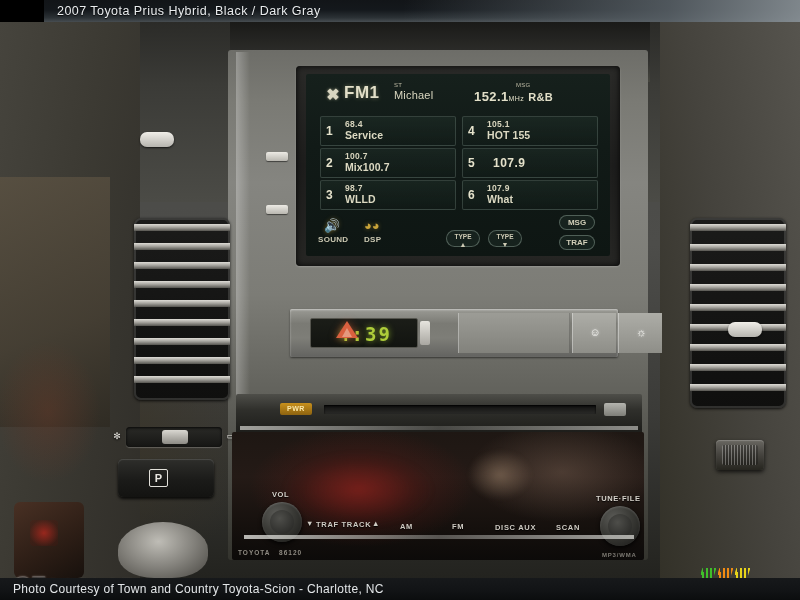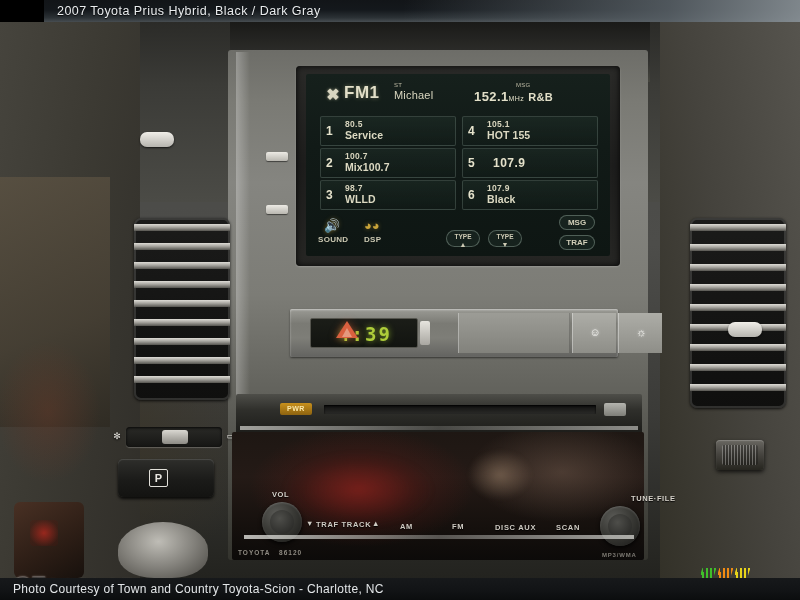--- a/index.html
+++ b/index.html
@@ -514,21 +514,21 @@
         <div class="scr-station-name">Michael</div>
         <div class="scr-msg-tag">MSG</div>
         <div class="scr-freq">
           <span>152.1</span><span class="unit">MHz</span><span class="genre">R&amp;B</span>
         </div>
       </div>
 
       <div class="presets">
         <div class="preset">
           <span class="pnum">1</span>
-          <span class="pfreq">80.5</span>
+          <span class="pfreq">68.4</span>
           <span class="pname">Service</span>
         </div>
         <div class="preset">
           <span class="pnum">4</span>
           <span class="pfreq">105.1</span>
           <span class="pname">HOT 155</span>
         </div>
         <div class="preset">
           <span class="pnum">2</span>
           <span class="pfreq">100.7</span>
@@ -539,21 +539,21 @@
           <span class="pbig">107.9</span>
         </div>
         <div class="preset">
           <span class="pnum">3</span>
           <span class="pfreq">98.7</span>
           <span class="pname">WLLD</span>
         </div>
         <div class="preset">
           <span class="pnum">6</span>
           <span class="pfreq">107.9</span>
-          <span class="pname">Black</span>
+          <span class="pname">What</span>
         </div>
       </div>
 
       <div class="scr-bottom">
         <div class="sb-icon" style="left:18px; top:2px;">🔊</div>
         <div class="sb-lab" style="left:12px; top:19px;">SOUND</div>
         <div class="sb-icon" style="left:58px; top:2px;">◕◕</div>
         <div class="sb-lab" style="left:58px; top:19px;">DSP</div>
 
         <div class="sb-pill" style="left:140px; top:14px;">
@@ -595,21 +595,21 @@
     </div>
     <div class="cd-highlight"></div>
 
     <div class="faceplate"></div>
     <div class="fp-reflect-red"></div>
     <div class="fp-reflect-hand"></div>
 
     <div class="fp-label" style="left:272px; top:468px;">VOL</div>
     <div class="knob" style="left:262px; top:480px;"></div>
 
-    <div class="fp-label" style="left:631px; top:472px;">TUNE·FILE</div>
+    <div class="fp-label" style="left:596px; top:472px;">TUNE·FILE</div>
     <div class="knob" style="left:600px; top:484px;"></div>
 
     <div class="fp-btn-label" style="left:306px; top:497px;">▼</div>
     <div class="fp-btn-label" style="left:316px; top:498px;">TRAF TRACK</div>
     <div class="fp-btn-label" style="left:372px; top:497px;">▲</div>
 
     <div class="fp-btn-label" style="left:400px; top:500px;">AM</div>
     <div class="fp-btn-label" style="left:452px; top:500px;">FM</div>
     <div class="fp-btn-label" style="left:495px; top:501px;">DISC AUX</div>
     <div class="fp-btn-label" style="left:556px; top:501px;">SCAN</div>

